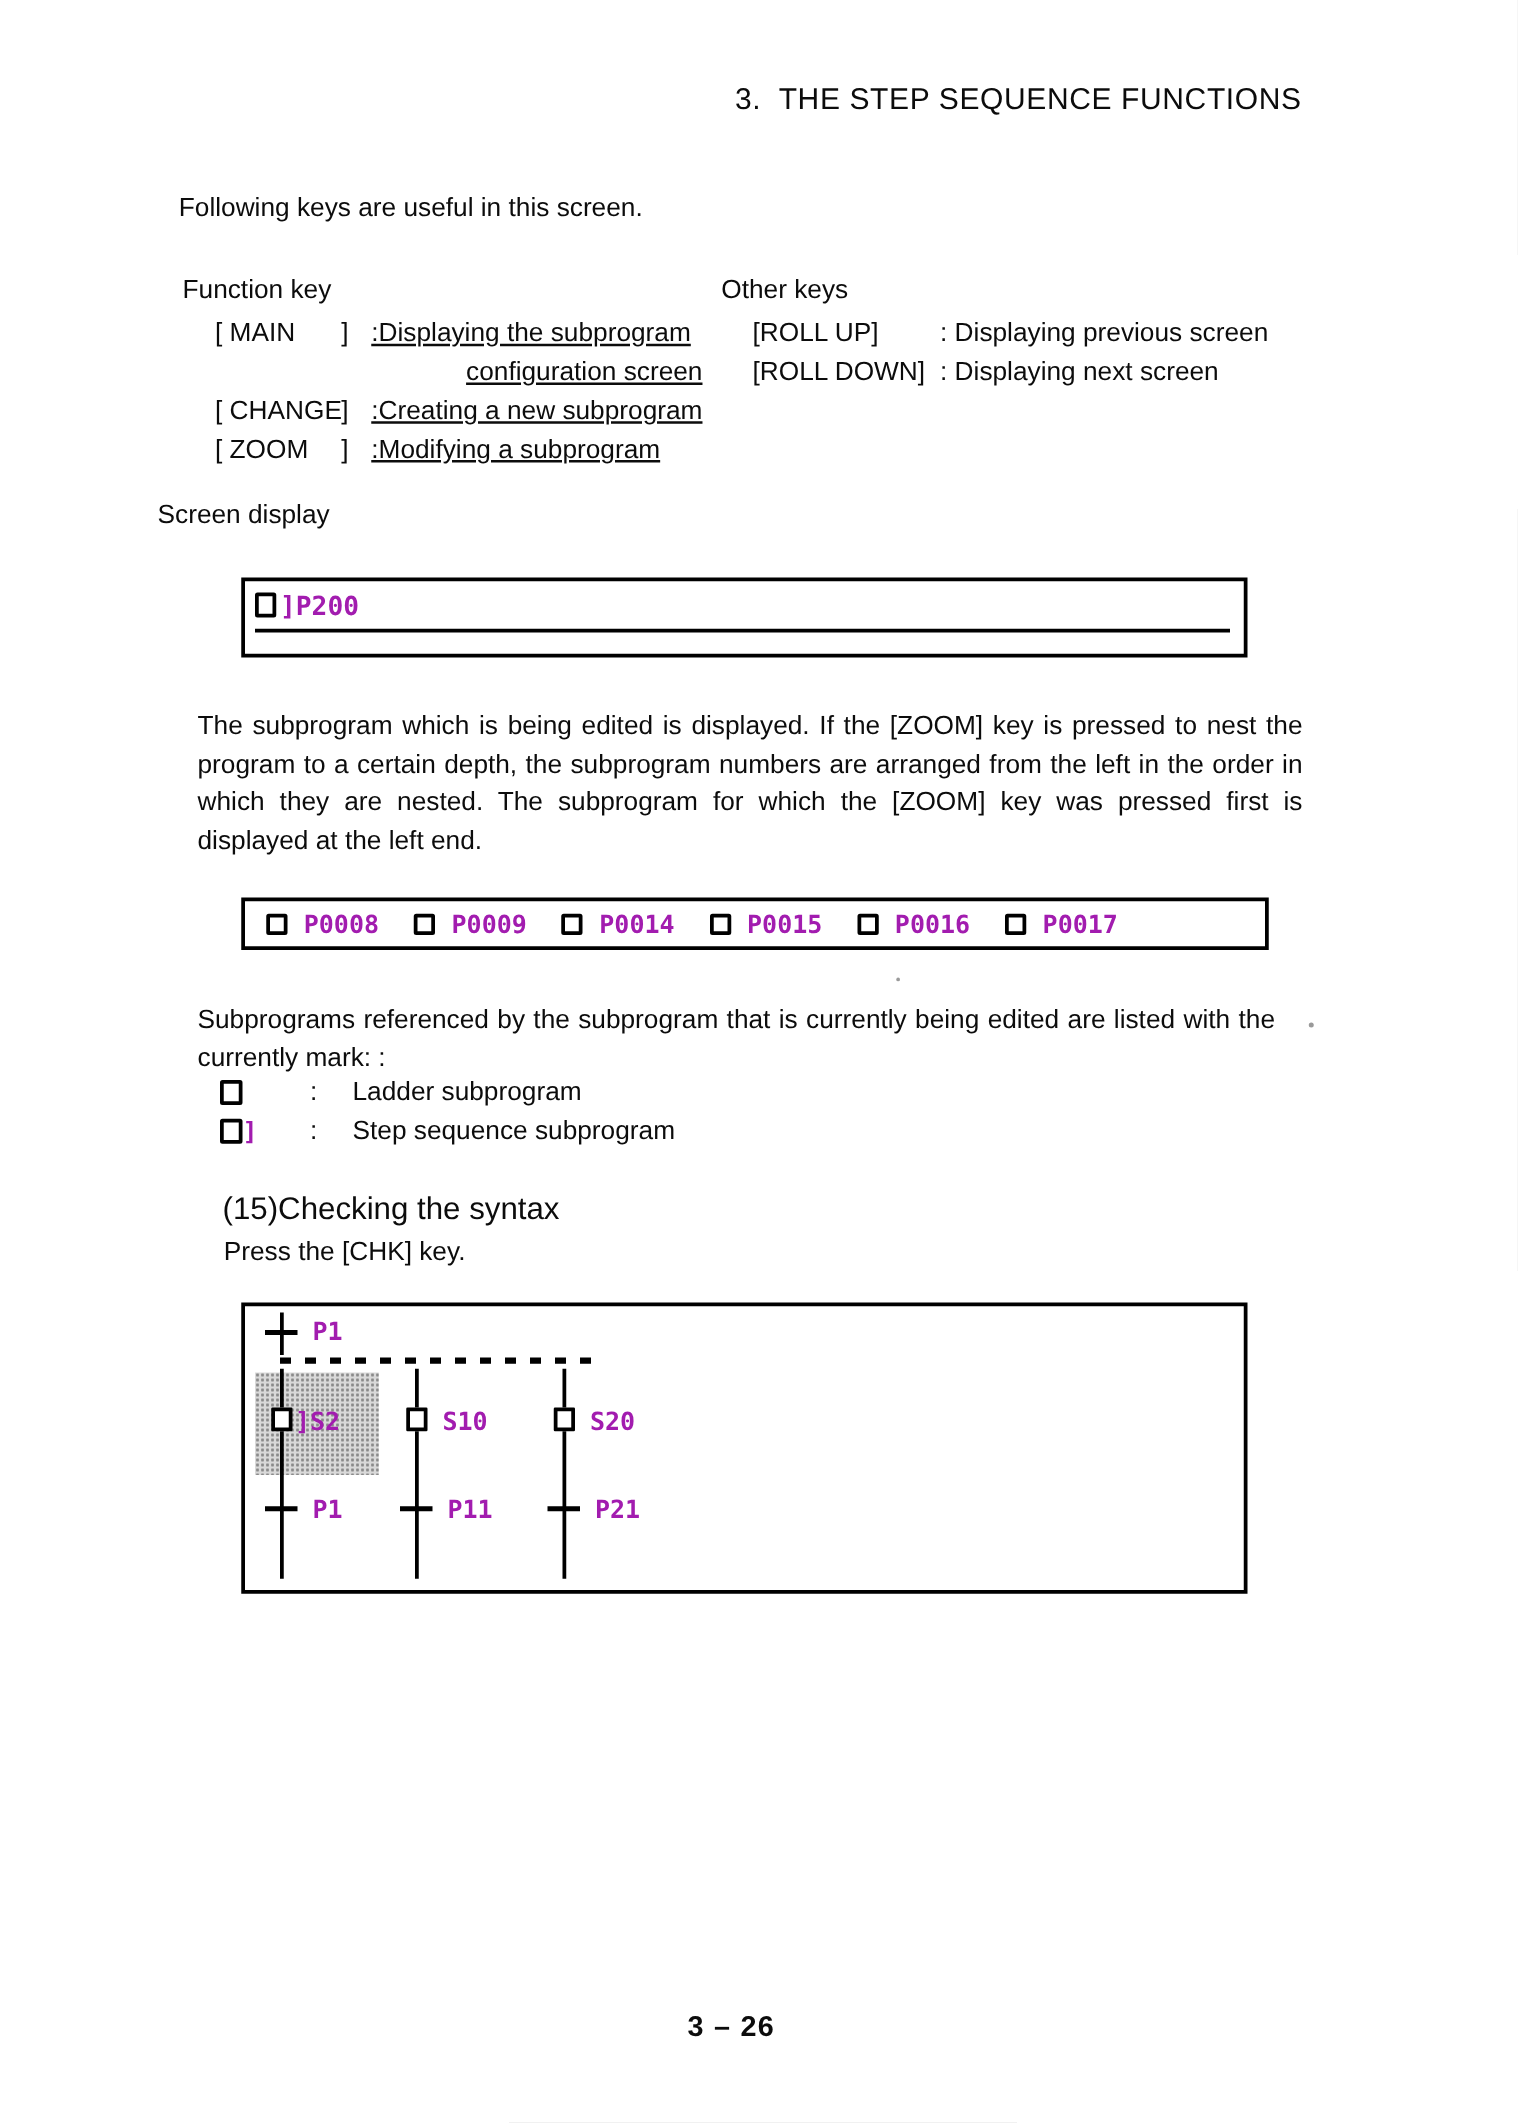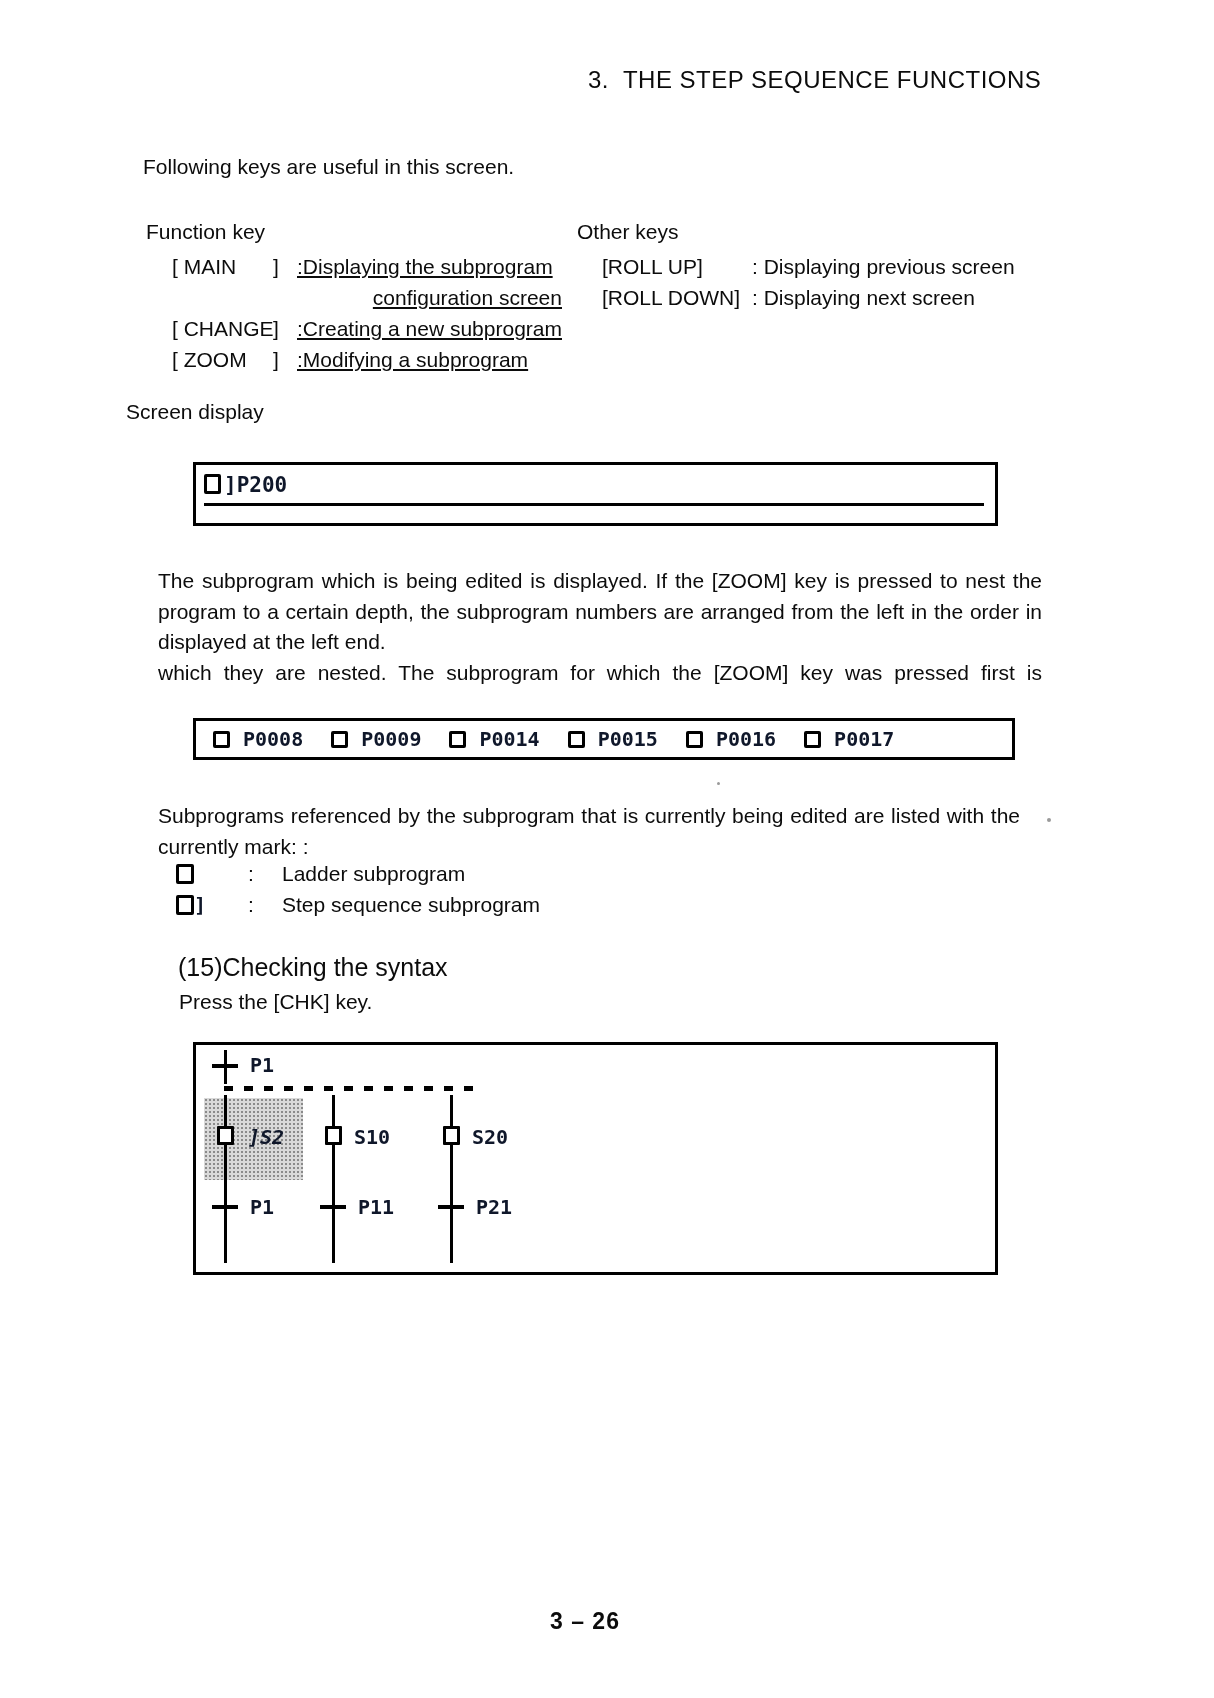--- a/index.html
+++ b/index.html
@@ -23,21 +23,21 @@
   .ok-key{display:inline-block;width:150px;}
   #sd-label{left:126px;top:400px;font-size:21px;}
   #para1{left:158px;top:566px;width:884px;font-size:21px;line-height:30.5px;}
   #para2{left:158px;top:800px;width:862px;font-size:21px;line-height:31px;}
   .pline{text-align:justify;text-align-last:justify;}
   .pline-last{text-align:left;text-align-last:left;}
   #sec15-h{left:138px;top:953px;font-size:25px;margin-left:40px;}
   #sec15-b{left:179px;top:990px;font-size:21px;}
   #pageno{left:550px;top:1608px;font-size:23px;font-weight:bold;letter-spacing:1px;}
   
-  .mono{font-family:"DejaVu Sans Mono",monospace;font-weight:bold;color:#0f172a;}
+  .mono{font-family:"DejaVu Sans Mono",monospace;font-weight:bold;color:#a21caf;}
   
   .frame{position:absolute;left:193px;width:799px;border:3px solid #000;background:#fff;}
   #box1{top:462px;height:58px;}
   #box1 .sq{position:absolute;left:8px;top:9px;}
   #box1-label{position:absolute;left:28px;top:8px;font-size:21px;}
   #box1-line{position:absolute;left:8px;top:38px;width:780px;height:3px;background:#000;}
   #box2{top:718px;height:36px;display:flex;align-items:center;column-gap:28px;padding-left:17px;}
   .bx-item{display:inline-flex;align-items:center;font-size:20px;}
   .bx-item .sq{margin-right:13px;}
   
@@ -91,22 +91,22 @@
 
   <div class="frame" id="box1">
     <span class="sq sq-b1"></span>
     <span class="mono" id="box1-label">]P200</span>
     <div id="box1-line"></div>
   </div>
 
   <div class="abs" id="para1">
       <div class="pline">The subprogram which is being edited is displayed.  If the [ZOOM] key is pressed to nest the</div>
       <div class="pline">program to a certain depth, the subprogram numbers are arranged from the left in the order in</div>
+      <div class="pline">which they are nested.   The subprogram for which the [ZOOM] key was pressed first is</div>
       <div class="pline pline-last">displayed at the left end.</div>
-      <div class="pline">which they are nested.   The subprogram for which the [ZOOM] key was pressed first is</div>
     </div>
 
   <div class="frame" id="box2">
       <span class="bx-item">
         <span class="sq sq-b2"></span>
         <span class="mono">P0008</span>
       </span>
       <span class="bx-item">
         <span class="sq sq-b2"></span>
         <span class="mono">P0009</span>
@@ -161,21 +161,21 @@
 
     <div class="dg-stem" style="left:28px;top:5px;height:34px;"></div>
     <div class="dg-tick" style="left:16px;top:19px;"></div>
     <span class="dg-lbl mono" style="left:54px;top:8px;">P1</span>
 
     <div style="position:absolute;left:28px;top:41px;width:250px;height:5px;z-index:2;
          background:repeating-linear-gradient(90deg,#000 0 9px,transparent 9px 20px);"></div>
 
     <div class="dg-stem" style="left:28px;top:50px;height:31px;"></div>
     <span class="sq sq-dg dg-sq" style="left:21px;top:81px;"></span>
-    <span class="dg-lbl mono" style="left:52px;top:80px;font-style:italic;">]S2</span>
+    <span class="dg-lbl mono" style="left:40px;top:80px;">]S2</span>
     <div class="dg-stem" style="left:28px;top:100px;height:118px;"></div>
     <div class="dg-tick" style="left:16px;top:160px;"></div>
     <span class="dg-lbl mono" style="left:54px;top:150px;">P1</span>
 
     <div class="dg-stem" style="left:136px;top:50px;height:31px;"></div>
     <span class="sq sq-dg dg-sq" style="left:129px;top:81px;"></span>
     <span class="dg-lbl mono" style="left:158px;top:80px;">S10</span>
     <div class="dg-stem" style="left:136px;top:100px;height:118px;"></div>
     <div class="dg-tick" style="left:124px;top:160px;"></div>
     <span class="dg-lbl mono" style="left:162px;top:150px;">P11</span>

